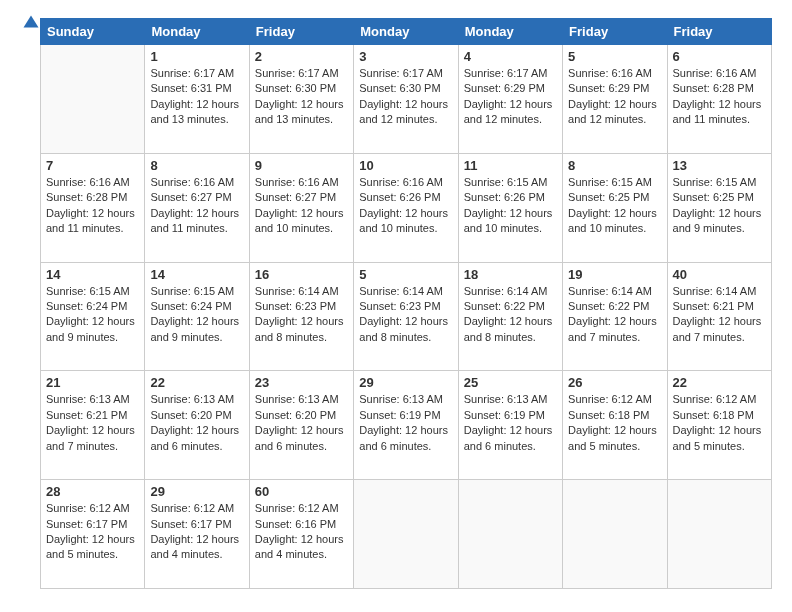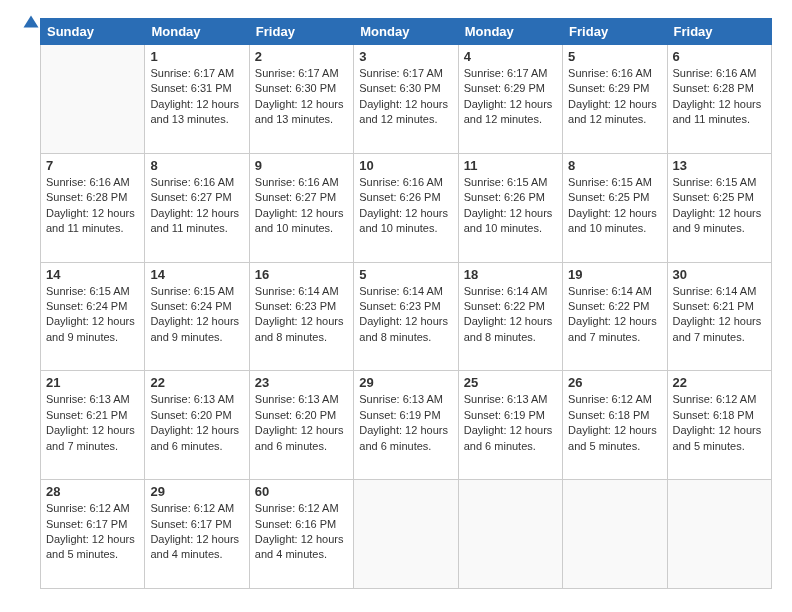--- a/index.html
+++ b/index.html
@@ -259,21 +259,21 @@
 and 8 minutes.</div>
           </td>
           <td>
             <span class="day-num">19</span>
             <div class="day-info" style="white-space: pre-line;">Sunrise: 6:14 AM
 Sunset: 6:22 PM
 Daylight: 12 hours
 and 7 minutes.</div>
           </td>
           <td>
-            <span class="day-num">30</span>
+            <span class="day-num">40</span>
             <div class="day-info" style="white-space: pre-line;">Sunrise: 6:14 AM
 Sunset: 6:21 PM
 Daylight: 12 hours
 and 7 minutes.</div>
           </td>
         </tr>
         <tr>
           <td>
             <span class="day-num">21</span>
             <div class="day-info" style="white-space: pre-line;">Sunrise: 6:13 AM

